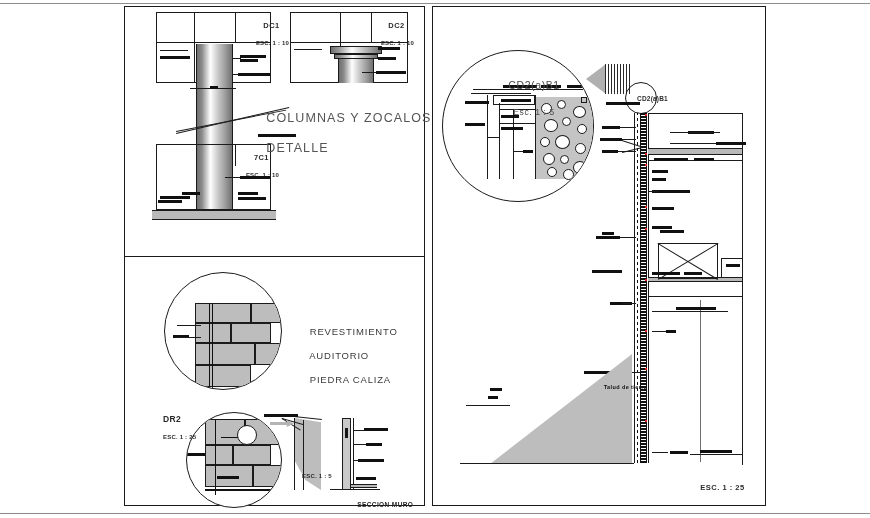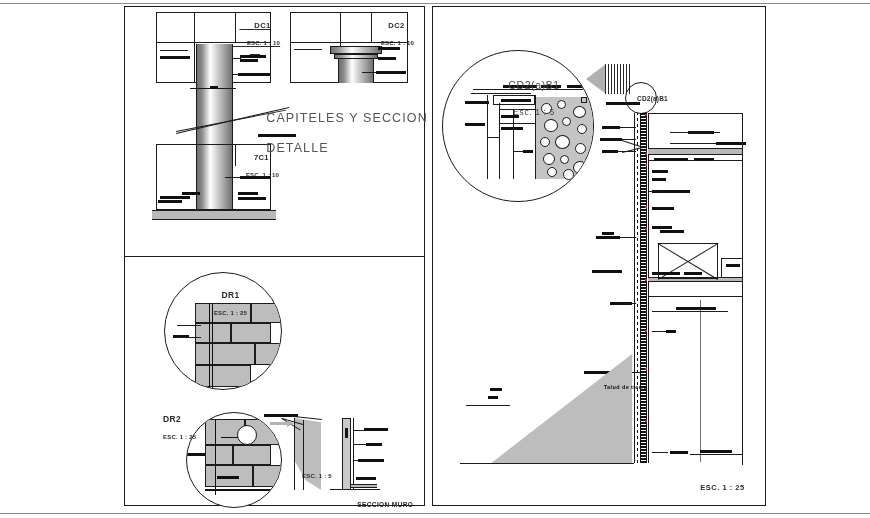--- a/index.html
+++ b/index.html
@@ -57,21 +57,21 @@
 
   <div class="frame lframe"></div>
   <div class="lsplit"></div>
 
   <div>
 
     <div class="box" style="left:156px;top:12px;width:115px;height:71px;"></div>
     <div class="ln hl" style="left:156px;top:42px;width:115px;"></div>
     <div class="ln vl" style="left:194px;top:12px;height:71px;"></div>
     <div class="ln vl" style="left:235px;top:12px;height:30px;"></div>
-    <div class="txt tag" style="left:232px;top:13px;width:46px;text-decoration:underline;">
+    <div class="txt tag" style="left:241px;top:13px;width:46px;">
       <span>DC1</span><br>
       <span class="sc">ESC. 1 : 10</span>
     </div>
     <div class="micro mb" style="left:160px;top:56px;width:30px;"></div>
     <div class="micro mb" style="left:240px;top:55px;width:26px;"></div>
     <div class="micro mb" style="left:240px;top:59px;width:18px;"></div>
     <div class="micro mb" style="left:238px;top:73px;width:32px;"></div>
     <div class="ln hl" style="left:225px;top:58px;width:16px;"></div>
     <div class="ln hl" style="left:223px;top:74px;width:16px;"></div>
     <div class="ln hl" style="left:160px;top:50px;width:28px;"></div>
@@ -117,44 +117,45 @@
     <div class="micro mb" style="left:182px;top:192px;width:18px;"></div>
     <div class="micro mb" style="left:238px;top:192px;width:20px;"></div>
     <div class="micro mb" style="left:238px;top:197px;width:28px;"></div>
   </div>
 
   <div class="slab" style="left:152px;top:210px;width:124px;height:10px;"></div>
 
   <div class="leader" style="left:176px;top:133px;width:116px;transform:rotate(-13deg);"></div>
   <div class="leader" style="left:176px;top:131px;width:112px;transform:rotate(-11deg);"></div>
   <div class="txt big" style="left:248px;top:96px;">
-    <span>CAPITELES Y SECCION</span><br>
+    <span>COLUMNAS Y ZOCALOS</span><br>
     <span>DETALLE</span>
   </div>
   <div class="micro mb" style="left:258px;top:134px;width:38px;"></div>
 
   <div class="circ" style="left:164px;top:272px;width:118px;height:118px;">
     <div class="stone" style="left:30px;top:30px;width:56px;height:20px;"></div>
     <div class="stone" style="left:30px;top:50px;width:36px;height:20px;"></div>
     <div class="stone" style="left:66px;top:50px;width:40px;height:20px;"></div>
     <div class="stone" style="left:30px;top:70px;width:60px;height:22px;"></div>
     <div class="stone" style="left:30px;top:92px;width:56px;height:22px;"></div>
     <div class="stone" style="left:86px;top:30px;width:32px;height:20px;"></div>
     <div class="stone" style="left:90px;top:70px;width:30px;height:22px;"></div>
     <div class="ln vl" style="left:44px;top:30px;height:86px;background:#111;"></div>
     <div class="ln vl" style="left:47px;top:30px;height:86px;background:#111;"></div>
     <div class="micro mb" style="left:8px;top:62px;width:16px;"></div>
     <div class="ln hl" style="left:12px;top:52px;width:24px;"></div>
     <div class="ln hl" style="left:10px;top:64px;width:26px;"></div>
   </div>
-  <div class="txt tag" style="left:200px;top:282px;width:50px;font-size:8.5px;">
-    <span>DR1</span><br>
-    <span class="sc">ESC. 1 : 25</span>
-  </div>
-
+
+  <div class="txt mid" style="left:296px;top:314px;">
+    <span>REVESTIMIENTO</span><br>
+    <span>AUDITORIO</span><br>
+    <span>PIEDRA CALIZA</span>
+  </div>
 
   <div class="circ" style="left:186px;top:412px;width:96px;height:96px;">
     <div class="stone" style="left:18px;top:6px;width:40px;height:26px;"></div>
     <div class="stone" style="left:58px;top:6px;width:40px;height:26px;"></div>
     <div class="stone" style="left:18px;top:32px;width:28px;height:20px;"></div>
     <div class="stone" style="left:46px;top:32px;width:38px;height:20px;"></div>
     <div class="stone" style="left:18px;top:52px;width:48px;height:22px;"></div>
     <div class="stone" style="left:66px;top:52px;width:30px;height:22px;"></div>
     <div class="ln vl" style="left:28px;top:6px;height:76px;background:#111;"></div>
     <div class="ln hl" style="left:34px;top:24px;width:20px;background:#111;"></div>

